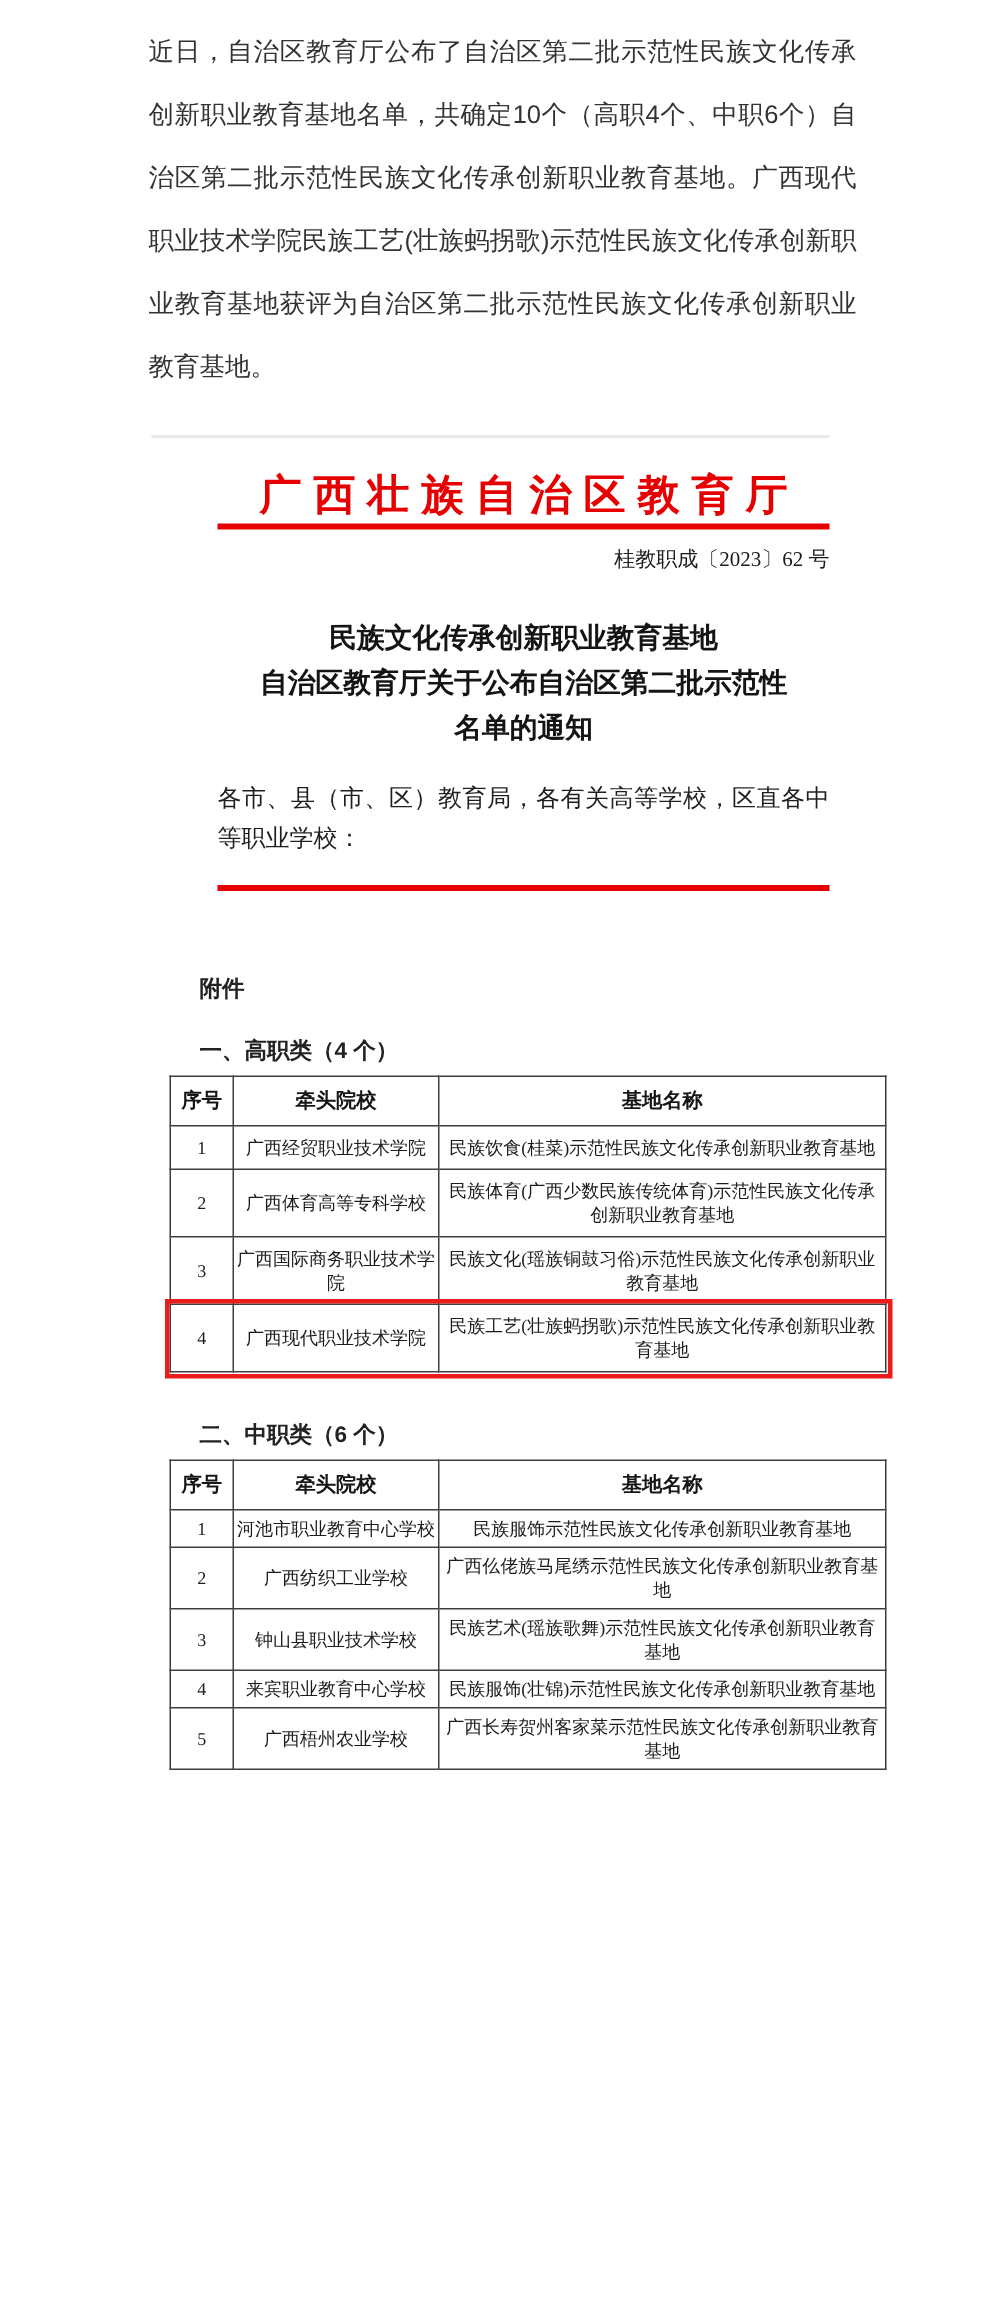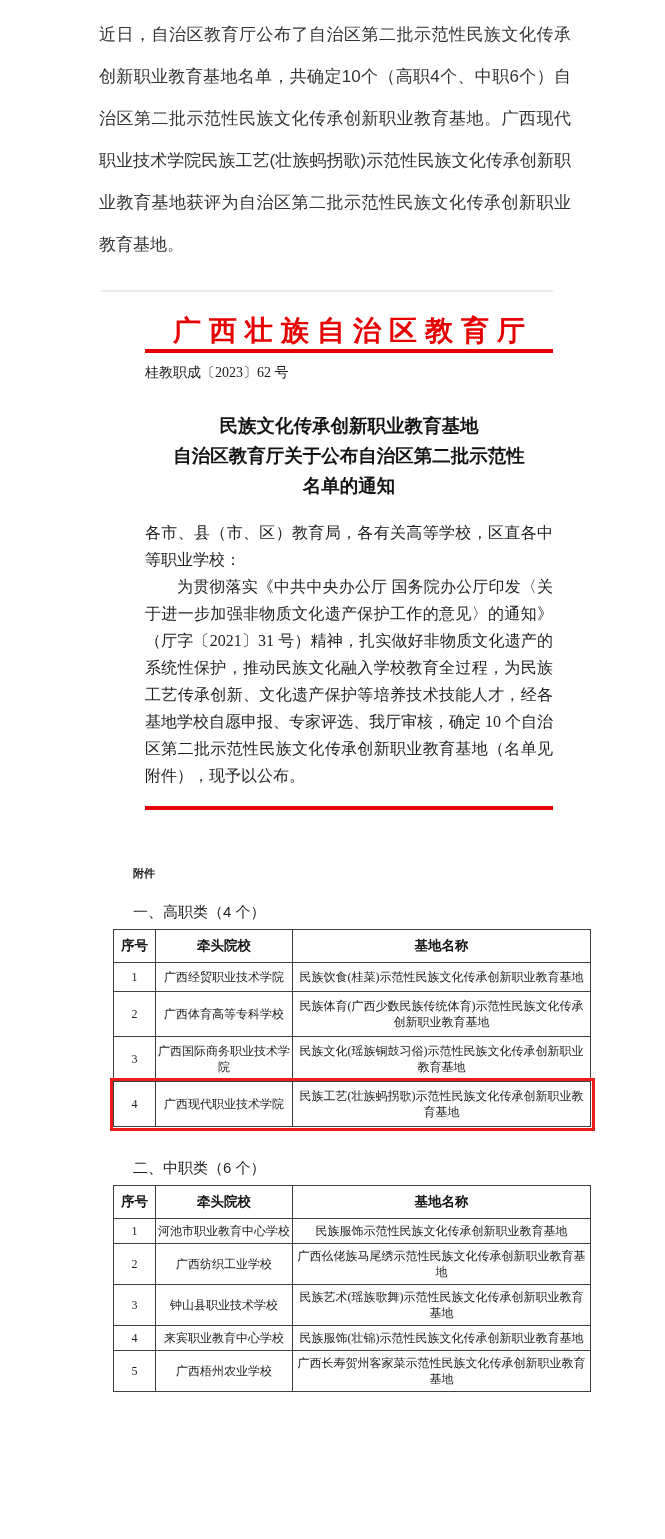--- a/index.html
+++ b/index.html
@@ -49,21 +49,21 @@
     line-height:32px;
   }
   .red-sep{
     margin-top:2px;
     height:1px;
     border-top:3px solid var(--red);
     border-bottom:1px solid var(--red);
   }
   .doc-no{
     margin-top:11px;
-    text-align:left;
+    text-align:right;
     font-size:14px;
     color:#1a1a1a;
   }
   .doc-title{
     margin-top:29px;
     text-align:center;
     font-size:18.5px;
     font-weight:bold;
     line-height:30px;
     color:#141414;
@@ -77,37 +77,37 @@
   .doc-body p{margin:0;}
   .doc-body p.indent{text-indent:2em;}
   .red-bar{
     margin-top:17px;
     height:4px;
     background:var(--red);
   }
   
   .att-label{
     margin:56px 0 0 133px;
-    font-size:11px;
+    font-size:15px;
     font-weight:bold;
     color:#222222;
   }
   .att-title{
     margin-top:27px;
     text-align:center;
     font-size:21px;
     font-weight:bold;
     line-height:33px;
     color:#101010;
     font-family:"Liberation Serif",serif;
   }
   .sec-heading{
     margin:22px 0 7px 133px;
     font-size:15px;
-    font-weight:normal;
+    font-weight:bold;
     color:#222222;
   }
   .sec-heading.second{margin-top:32px;}
   table.base-table{
     margin-left:113px;
     width:477px;
     border-collapse:collapse;
     table-layout:fixed;
     font-family:"Liberation Serif",serif;
     padding-left:28px;
@@ -154,21 +154,20 @@
       <div class="doc-no">桂教职成〔2023〕62 号</div>
 
       <div class="doc-title">
         <div>民族文化传承创新职业教育基地</div>
         <div>自治区教育厅关于公布自治区第二批示范性</div>
         <div>名单的通知</div>
       </div>
 
       <div class="doc-body">
         <p>各市、县（市、区）教育局，各有关高等学校，区直各中等职业学校：</p>
-        <p class="indent">为贯彻落实《中共中央办公厅 国务院办公厅印发〈关于进一步加强非物质文化遗产保护工作的意见〉的通知》（厅字〔2021〕31 号）精神，扎实做好非物质文化遗产的系统性保护，推动民族文化融入学校教育全过程，为民族工艺传承创新、文化遗产保护等培养技术技能人才，经各基地学校自愿申报、专家评选、我厅审核，确定 10 个自治区第二批示范性民族文化传承创新职业教育基地（名单见附件），现予以公布。</p>
       </div>
 
       <div class="red-bar"></div>
     </div>
 
     <div class="att-label">附件</div>
 
 
     <div class="sec-heading">一、高职类（4 个）</div>
 

